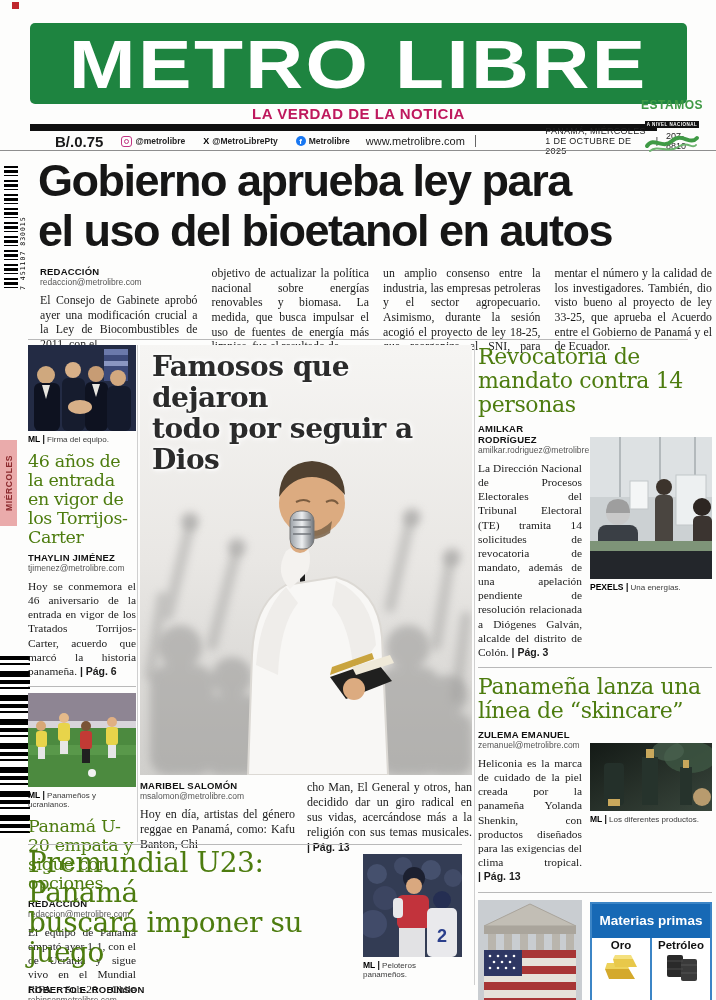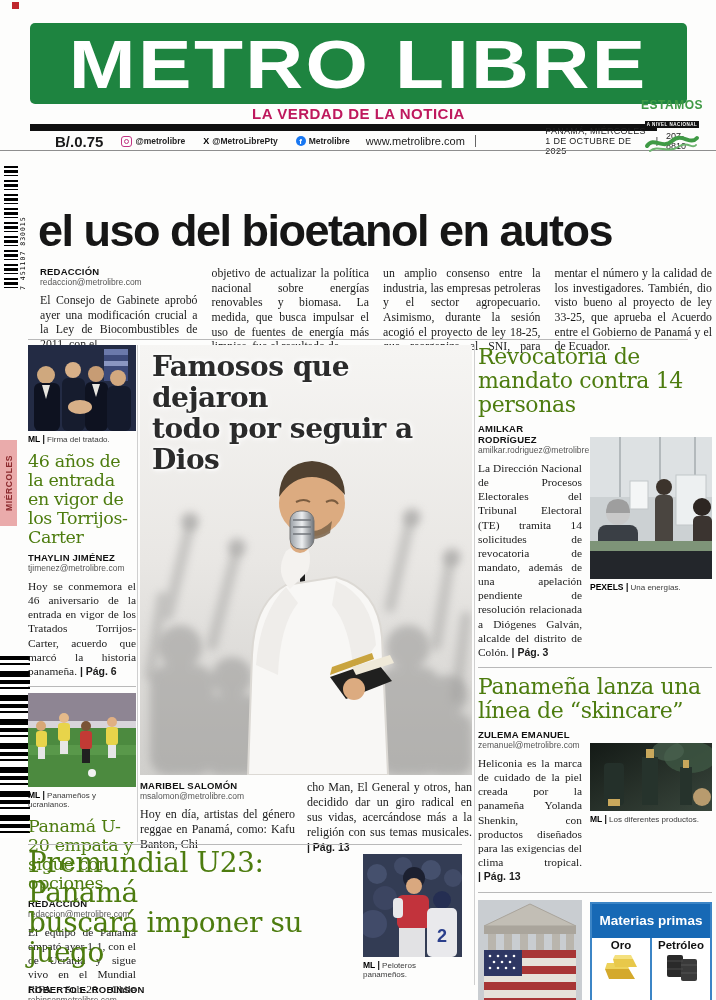--- a/index.html
+++ b/index.html
@@ -124,21 +124,21 @@
 
   <div class="barcode" style="left:4px;top:166px;height:124px;">
     <div class="bars"></div>
     <div class="bc-num">7 451107 830015</div>
   </div>
   <div class="barcode" style="left:0;top:656px;height:182px;">
     <div class="bars thick"></div>
   </div>
 
   <div class="lead-headline">
-    <br>
+    <span>Gobierno aprueba ley para</span><br>
     <span>el uso del bioetanol en autos</span>
   </div>
   <div class="lead-cols">
     <div class="lead-col">
       <div class="byl">REDACCIÓN</div>
       <div class="byl-em">redaccion@metrolibre.com</div>
       <div class="bod">El Consejo de Gabinete aprobó ayer una modificación crucial a la Ley de Biocombustibles de 2011, con el</div>
     </div>
     <div class="lead-col bod">objetivo de actualizar la política nacional sobre energías renovables y biomasa. La medida, que busca impulsar el uso de fuentes de energía más limpias, fue el resultado de</div>
     <div class="lead-col bod">un amplio consenso entre la industria, las empresas petroleras y el sector agropecuario. Asimismo, durante la sesión acogió el proyecto de ley 18-25, que reorganiza el SNI, para incre-</div>
@@ -166,21 +166,21 @@
       <circle cx="68" cy="29" r="8" fill="#c79c74"></circle>
         <rect x="57" y="37" width="23" height="49" rx="6" fill="#0e1220"></rect>
       <circle cx="90" cy="33" r="8" fill="#d2a87f"></circle>
         <rect x="79" y="41" width="24" height="45" rx="6" fill="#141a2c"></rect>
       <polygon points="14,40 22,40 18,54" fill="#e8e6e0"></polygon>
       <polygon points="64,39 72,39 68,52" fill="#e8e6e0"></polygon>
       <ellipse cx="52" cy="62" rx="12" ry="7" fill="#d8b088"></ellipse>
     </svg>
     <div class="cap">
       <b>ML |</b>
-      <span>Firma del tratado.</span>
+      <span>Firma del equipo.</span>
     </div>
     <div class="shead" style="font-size:17.5px;line-height:19px;margin-top:8px;">46 años de la entrada en vigor de los Torrijos-Carter</div>
     <div class="byl" style="margin-top:5px;">THAYLIN JIMÉNEZ</div>
     <div class="byl-em">tjimenez@metrolibre.com</div>
     <div class="bod" style="font-size:11.4px;">
       <span>Hoy se conmemora el 46 aniversario de la entrada en vigor de los Tratados Torrijos-Carter, acuerdo que marcó la historia panameña.</span>
       <span class="pref">| Pág. 6</span>
     </div>
     <div class="hrule" style="position:static;margin:8px 0 6px 0;width:108px;"></div>
 

